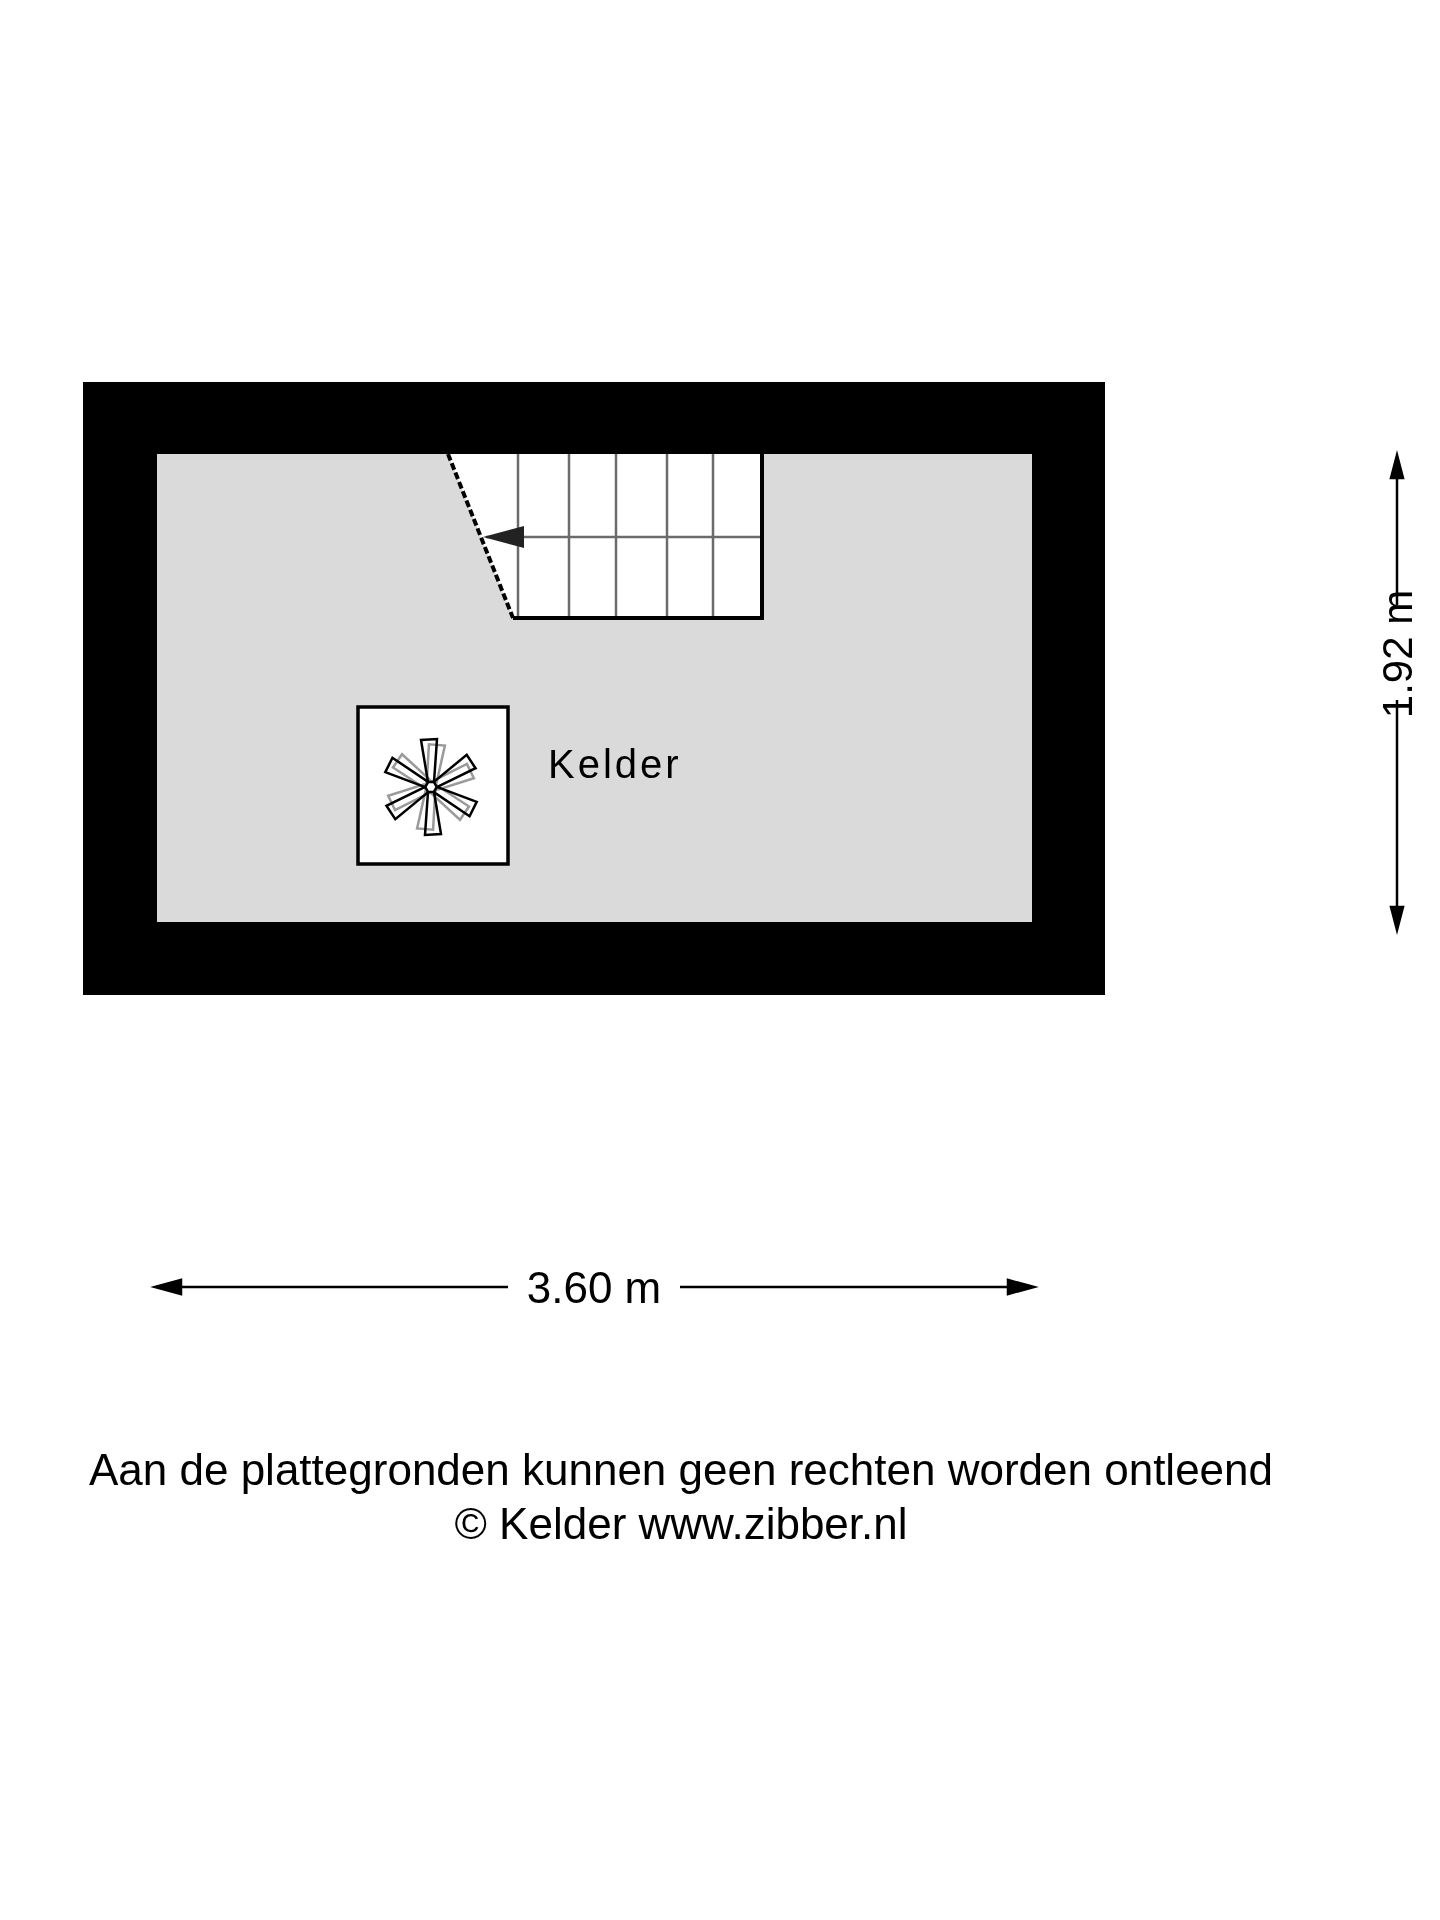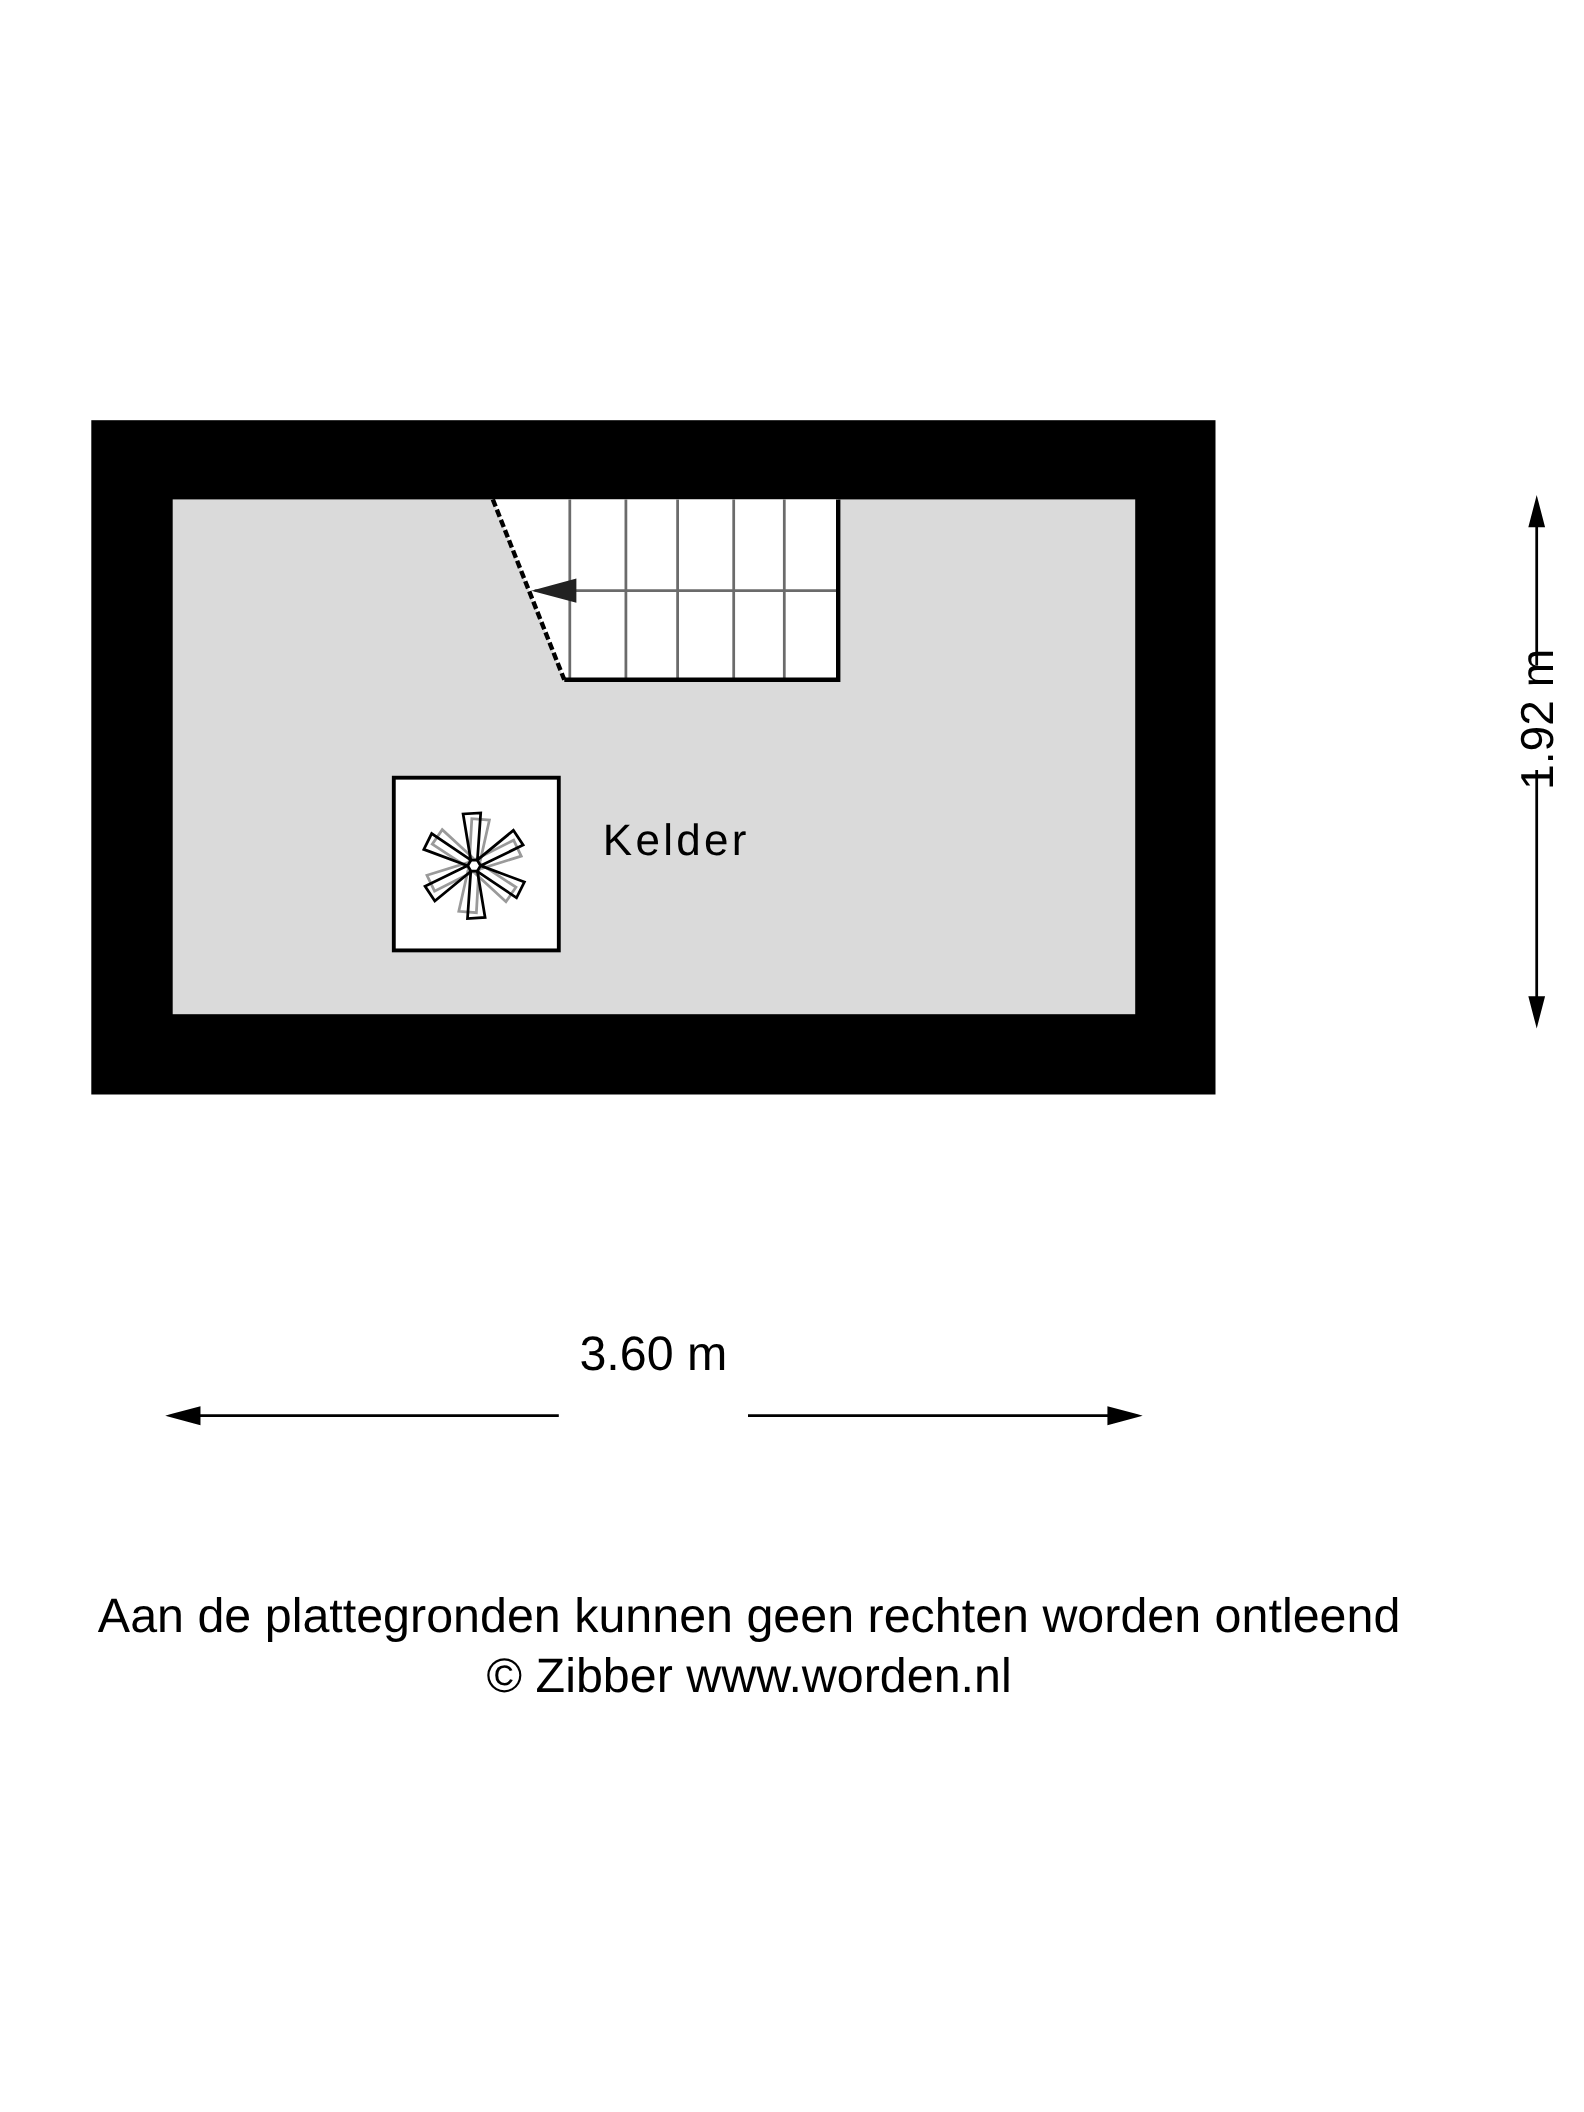--- a/index.html
+++ b/index.html
@@ -1,19 +1,19 @@
 <!DOCTYPE html>
 <html><head>
   <meta charset="utf-8">
   <style>
     html, body { margin: 0; padding: 0; background: #ffffff; }
     body { width: 1440px; height: 1920px; position: relative; overflow: hidden; font-family: "Liberation Sans", sans-serif; color: #000; }
     #plan { position: absolute; left: 0; top: 0; width: 1440px; height: 1920px; }
     .room-label { position: absolute; left: 548px; top: 708px; font-size: 40px; letter-spacing: 3px; line-height: 1; margin-top: 36px; }
-    .dim-h-label { position: absolute; left: 508px; width: 172px; top: 1209px; font-size: 44px; line-height: 1; text-align: center; }
+    .dim-h-label { position: absolute; left: 508px; width: 172px; top: 1266px; font-size: 44px; line-height: 1; text-align: center; }
     .dim-v-label { position: absolute; left: 1376px; top: 632px; width: 44px; height: 44px; line-height: 44px; }
     .dim-v-label span { position: absolute; left: 50%; top: 50%; transform: translate(-50%, -50%) rotate(-90deg); white-space: nowrap; font-size: 42px; display: block; }
     .footer { position: absolute; left: 0; width: 1362px; text-align: center; font-size: 44px; line-height: 1; }
     .footer.l1 { top: 1448px; }
     .footer.l2 { top: 1502px; }
   </style>
 </head>
 <body>
 
 <svg id="plan" viewBox="0 0 1440 1920" xmlns="http://www.w3.org/2000/svg">
@@ -76,13 +76,13 @@
 
 <div class="room-label">Kelder</div>
 
 <div class="dim-h-label">3.60 m</div>
 
 <div class="dim-v-label">
   <span>1.92 m</span>
 </div>
 
 <div class="footer l1">Aan de plattegronden kunnen geen rechten worden ontleend</div>
-<div class="footer l2">© Zibber www.worden.nl</div>
+<div class="footer l2">© Kelder www.zibber.nl</div>
 
 </body></html>

